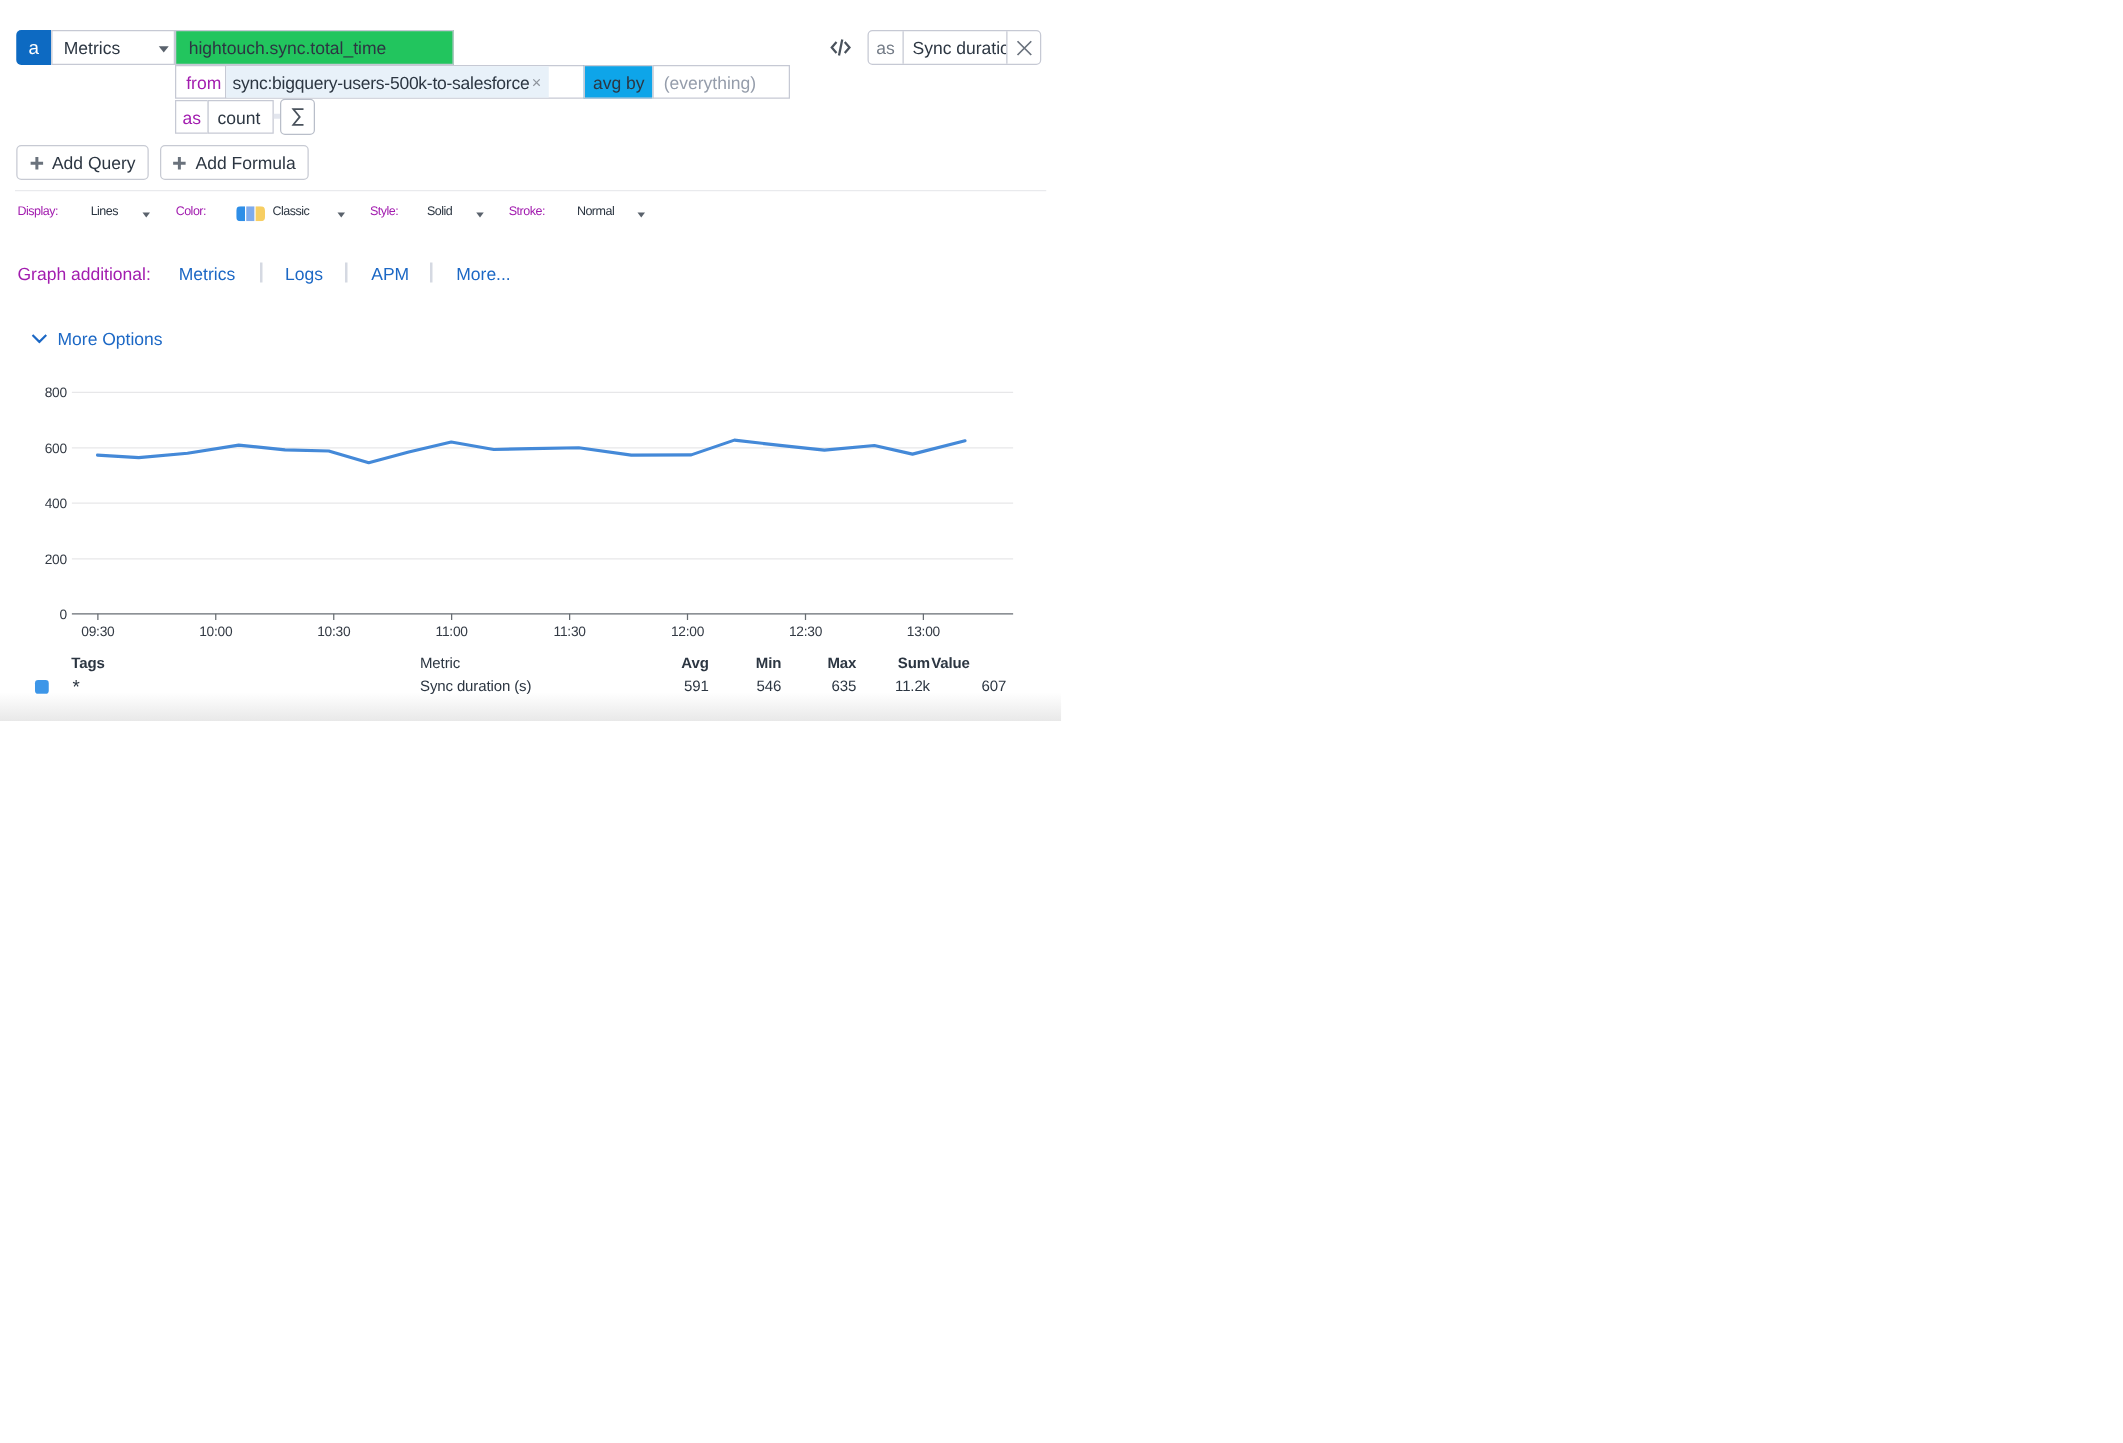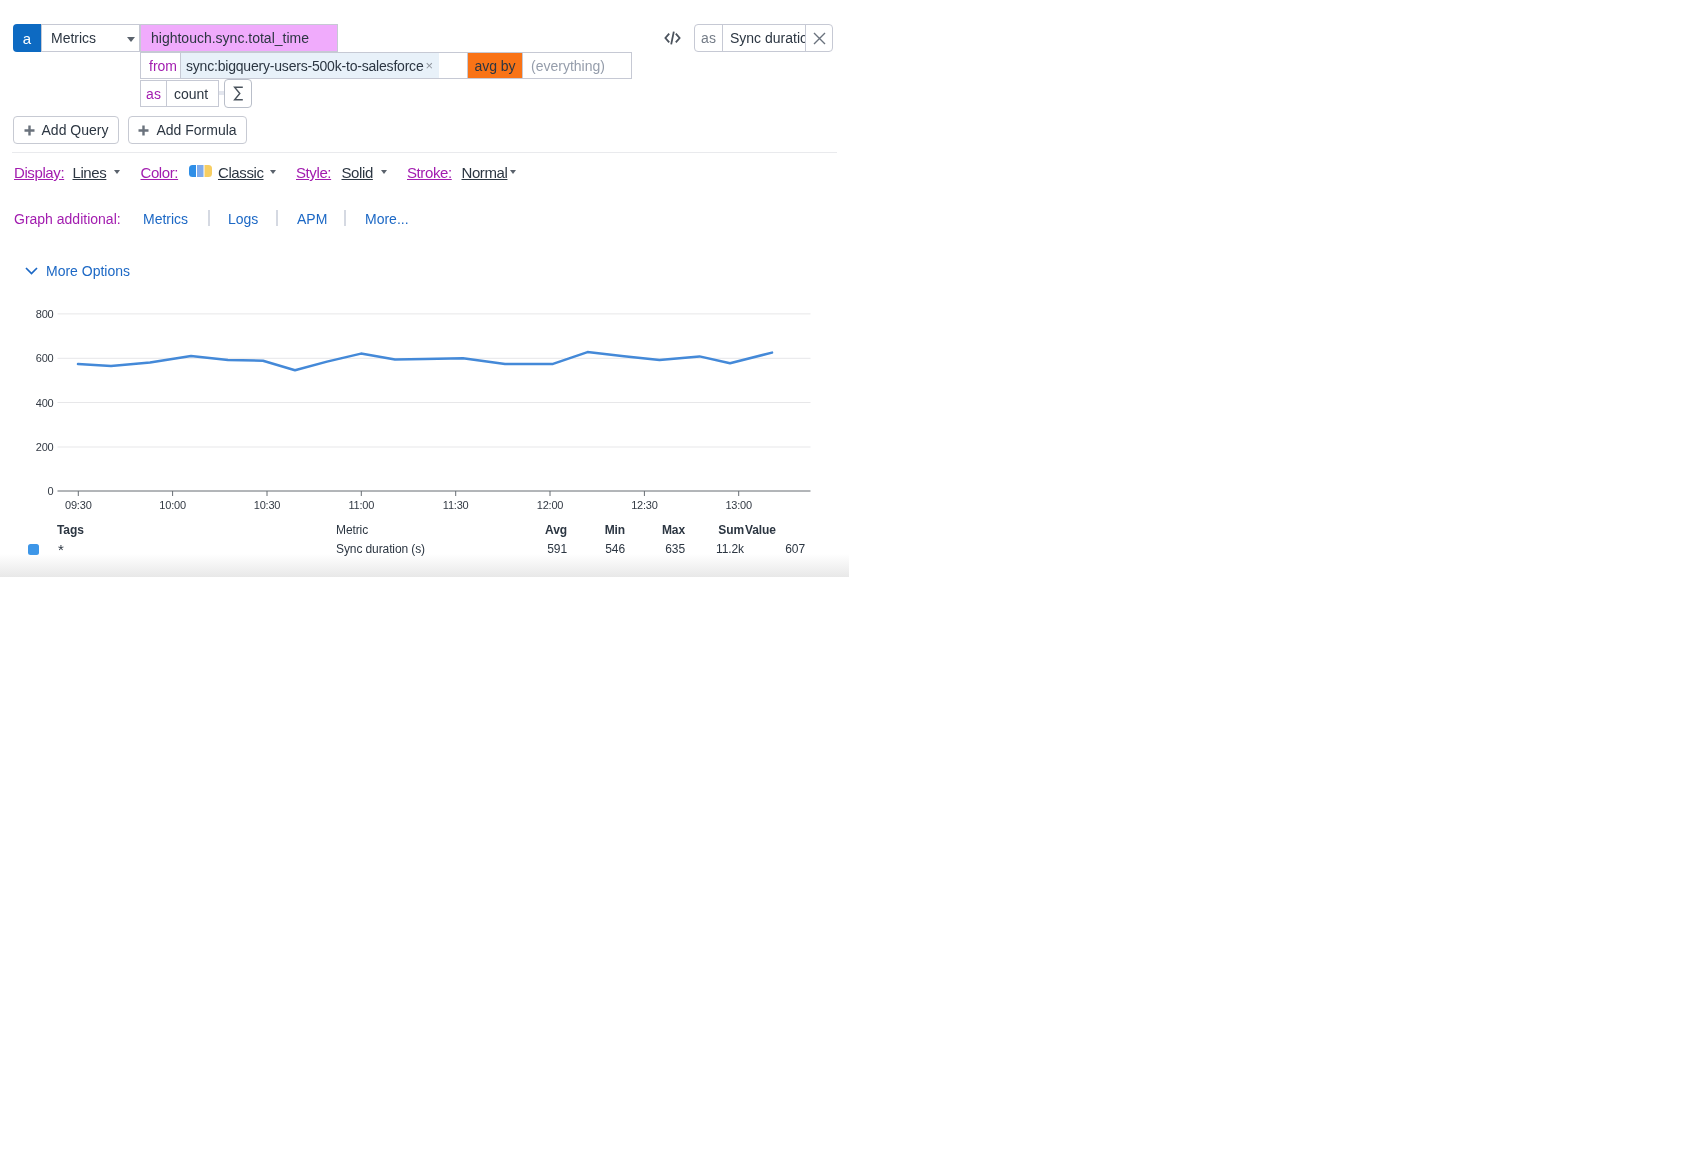--- a/index.html
+++ b/index.html
@@ -4,35 +4,35 @@
 <style>
 * { margin:0; padding:0; box-sizing:border-box; }
 html,body { background:#fff; }
 body { font-family:"Liberation Sans", sans-serif; color:#2c3642; }
 #page { position:relative; width:849px; height:577px; overflow:hidden; background:#fff; }
 .abs { position:absolute; }
 .box { position:absolute; border:1px solid #c6c9d4; background:#fff; display:flex; align-items:center; font-size:14px; }
 .gry { color:#a21caf; }
 .caret { position:absolute; width:0; height:0; border-left:4px solid transparent; border-right:4px solid transparent; border-top:5.5px solid #5a626c; }
 .caret2 { position:absolute; width:0; height:0; border-left:3.5px solid transparent; border-right:3.5px solid transparent; border-top:4.5px solid #5a626c; }
-.dlbl { position:absolute; font-size:15px; letter-spacing:-0.4px; white-space:nowrap; top:164px;text-decoration:underline; }
+.dlbl { position:absolute; font-size:10px; letter-spacing:-0.4px; white-space:nowrap; top:164px; }
 .lbl { position:absolute; font-size:14px; white-space:nowrap; }
 .link { color:#1c68c5; }
 .sep { position:absolute; width:2px; height:16px; background:#d5d9e2; }
 .tbl { font-size:12px; letter-spacing:-0.1px; }
 </style>
 </head>
 <body>
 <div id="page">
 
   <div class="abs" style="left:13px; top:24px; width:28px; height:28px; background:#0d6ac2; border-radius:4px 0 0 4px; color:#fff; font-size:15px; display:flex; align-items:center; justify-content:center;">a</div>
   <div class="box" style="left:41px; top:24px; width:99px; height:28px; padding-left:9px;">Metrics
     <span class="caret" style="left:85px; top:11.5px;"></span>
   </div>
-  <div class="box" style="left:140px; top:24px; width:198px; height:28px; padding-left:10px; background:#f0abfc;">hightouch.sync.total_time</div>
+  <div class="box" style="left:140px; top:24px; width:223px; height:28px; padding-left:10px; background:#22c55e;">hightouch.sync.total_time</div>
 
   <svg class="abs" style="left:664px; top:31px;" width="17" height="14" viewBox="0 0 17 14">
     <path d="M5.2 2.6 L1.4 7 L5.2 11.4" fill="none" stroke="#4a525c" stroke-width="1.8"></path>
     <path d="M11.8 2.6 L15.6 7 L11.8 11.4" fill="none" stroke="#4a525c" stroke-width="1.8"></path>
     <line x1="9.8" y1="0.6" x2="7.2" y2="13.4" stroke="#4a525c" stroke-width="1.8"></line>
   </svg>
 
   <div class="abs" style="left:694px; top:24px; width:139px; height:28px; border:1px solid #c6c9d4; border-radius:4px; display:flex; font-size:14px;">
     <div style="width:28px; border-right:1px solid #c6c9d4; display:flex; align-items:center; justify-content:center; color:#747c87;">as</div>
     <div style="flex:1; display:flex; align-items:center; padding-left:7px; overflow:hidden; white-space:nowrap;">Sync duration</div>
@@ -40,21 +40,21 @@
       <svg width="13" height="13" viewBox="0 0 13 13">
           <path d="M1 1 L12 12 M12 1 L1 12" stroke="#6a727d" stroke-width="1.4"></path>
         </svg>
     </div>
   </div>
 
   <div class="box gry" style="left:140px; top:52px; width:41px; height:27px; padding-left:8px;">from</div>
   <div class="box" style="left:180px; top:52px; width:288px; height:27px;">
     <div style="height:25px; width:258px; background:#e8f1f9; display:flex; align-items:center; padding:0 6px 0 5px; white-space:nowrap; letter-spacing:-0.2px;">sync:bigquery-users-500k-to-salesforce<span style="color:#8d939c; margin-left:auto; font-size:13px; letter-spacing:0;">×</span></div>
   </div>
-  <div class="box" style="left:467px; top:52px; width:56px; height:27px; background:#f97316; justify-content:center;">avg by</div>
+  <div class="box" style="left:467px; top:52px; width:56px; height:27px; background:#0ea5e9; justify-content:center;">avg by</div>
   <div class="box" style="left:522px; top:52px; width:110px; height:27px; padding-left:8px; color:#959dab;">(everything)</div>
 
   <div class="box gry" style="left:140px; top:80px; width:27px; height:27px; justify-content:center;">as</div>
   <div class="box" style="left:166px; top:80px; width:53px; height:27px; padding-left:7px;">count</div>
   <div class="abs" style="left:218.5px; top:90.5px; width:5.5px; height:4.5px; background:#e3e6ee;"></div>
   <div class="box" style="left:224px; top:79px; width:28px; height:29px; border-radius:4px; border-color:#b9bec9; justify-content:center;">
     <svg width="11" height="15" viewBox="0 0 11 15">
         <path d="M9.8 1.2 H1.6 L6.8 7.5 L1.6 13.8 H9.8" fill="none" stroke="#49525c" stroke-width="1.4"></path>
       </svg>
   </div>

